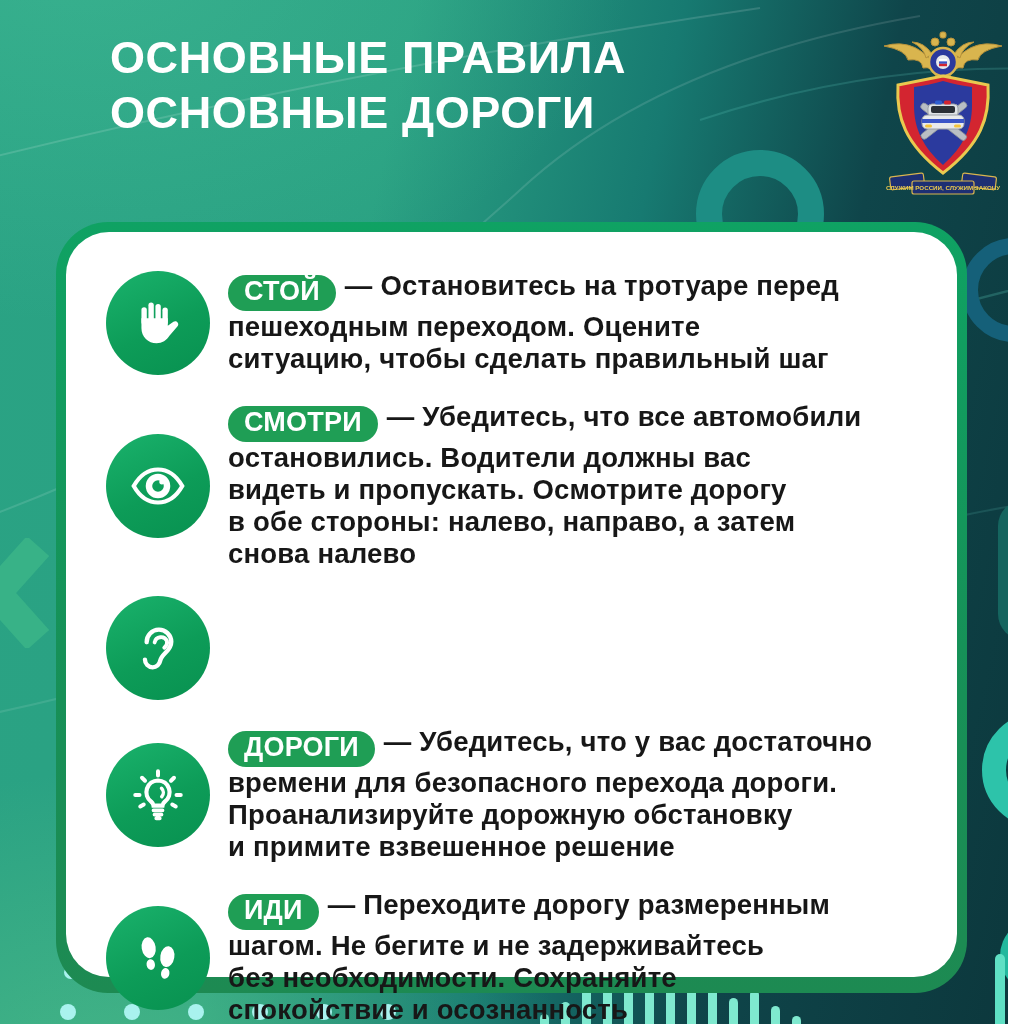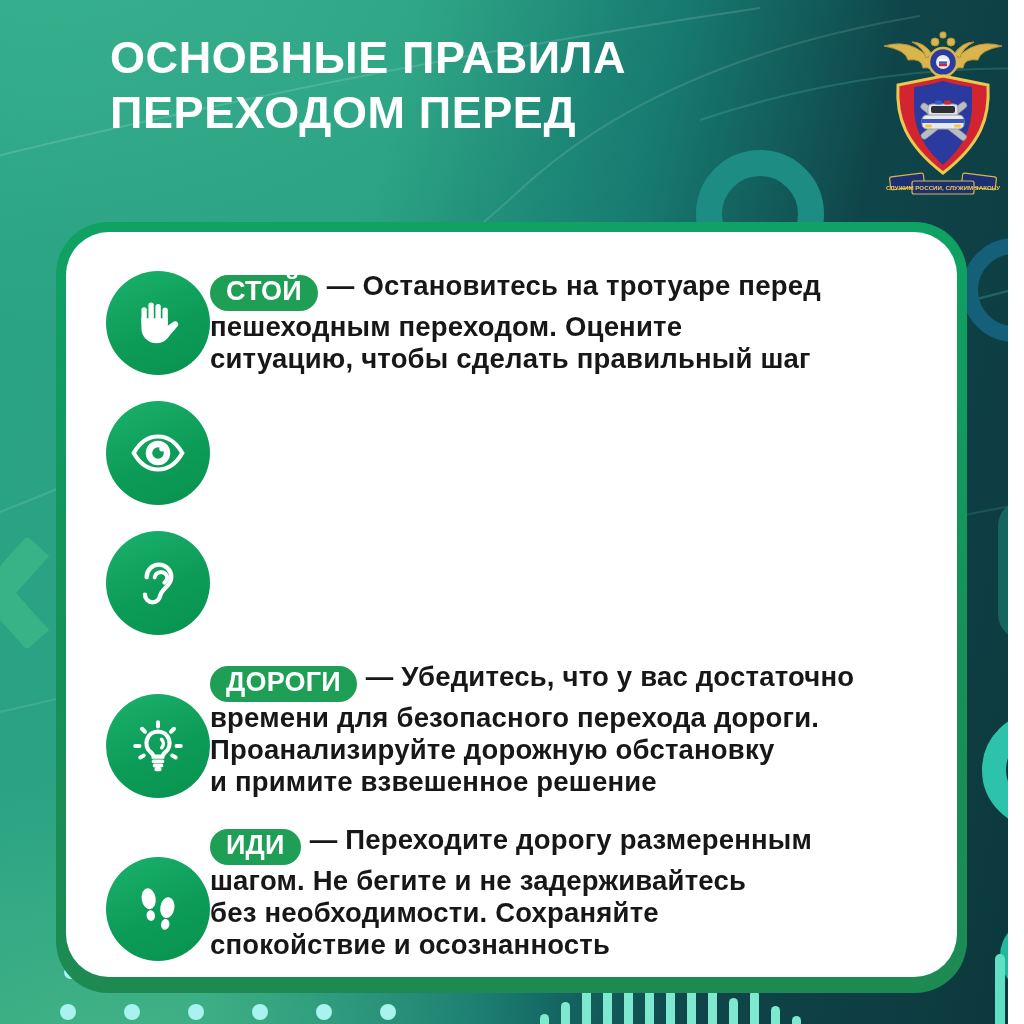--- a/index.html
+++ b/index.html
@@ -40,21 +40,21 @@
   
   .card{
     position:absolute;left:56px;top:222px;width:911px;height:771px;box-sizing:border-box;
     border-radius:52px;padding:10px 10px 16px 10px;
     background:linear-gradient(180deg,#0fa263 0%,#169158 55%,#1d8a52 100%);
   }
   .card-inner{
     width:100%;height:100%;box-sizing:border-box;background:#ffffff;border-radius:43px;
     padding:38px 26px 24px 40px;display:flex;flex-direction:column;gap:26px;
   }
-  .rule{display:flex;align-items:flex-end;}
+  .rule{display:flex;align-items:center;gap:18px;}
   .rule-icon{
     flex:0 0 104px;width:104px;height:104px;border-radius:50%;
     background:linear-gradient(155deg,#1ab26c 0%,#0d9c58 55%,#089150 100%);
     display:flex;align-items:center;justify-content:center;
   }
   .rule-body{
     font-size:27.5px;line-height:32px;font-weight:bold;color:#171717;letter-spacing:.2px;
   }
   .badge{
     display:inline-block;background:#1f9e55;color:#ffffff;border-radius:999px;
@@ -108,21 +108,21 @@
     <div class="bar" style="height:44px"></div>
     <div class="bar" style="height:30px"></div>
     <div class="bar" style="height:38px"></div>
     <div class="bar" style="height:22px"></div>
     <div class="bar" style="height:12px"></div>
   </div>
   <div class="bar-corner"></div>
 
   <div class="title">
     <div>ОСНОВНЫЕ ПРАВИЛА</div>
-    <div>ПЕРЕХОДОМ ПЕРЕД</div>
+    <div>ОСНОВНЫЕ ДОРОГИ</div>
   </div>
 
   <div class="emblem">
     <svg width="142" height="182" viewBox="0 0 142 182">
 
       <g fill="#d9b54e" stroke="#b8923a" stroke-width="1">
         <path d="M67 52 Q46 16 12 26 Q34 30 36 40 Q50 38 51 48 Q60 46 64 56 Z"></path>
         <path d="M75 52 Q96 16 130 26 Q108 30 106 40 Q92 38 91 48 Q82 46 78 56 Z"></path>
         <path d="M60 34 Q52 22 40 22 Q52 28 54 38 Z"></path>
         <path d="M82 34 Q90 22 102 22 Q90 28 88 38 Z"></path>
@@ -188,20 +188,27 @@
       </div>
 
       <div class="rule">
         <div class="rule-icon">
           <svg width="62" height="62" viewBox="0 0 24 24" fill="none" stroke="#ffffff">
             <path d="M2.6 12C5.1 7.6 8.5 5.6 12 5.6s6.9 2 9.4 6.4c-2.5 4.4-5.9 6.4-9.4 6.4s-6.9-2-9.4-6.4Z" stroke-width="1.6"></path>
             <circle cx="12" cy="12" r="3.5" stroke-width="2.5"></circle>
             <circle cx="13.5" cy="10.4" r="1" fill="#ffffff" stroke="none"></circle>
           </svg>
         </div>
+        <div class="rule-body">
+          <span class="badge">СМОТРИ</span><span class="rule-text">— Убедитесь, что все автомобили
+остановились. Водители должны вас
+видеть и пропускать. Осмотрите дорогу
+в обе стороны: налево, направо, а затем
+снова налево</span>
+        </div>
       </div>
 
       <div class="rule">
         <div class="rule-icon">
           <svg width="58" height="58" viewBox="0 0 24 24" fill="none" stroke="#ffffff" stroke-linecap="round">
             <path d="M7.3 9.6a5.1 5.1 0 0 1 10.2-.2c0 2.2-1.2 3.4-2.4 4.6-1 1-1.9 1.9-2.2 3.3-.3 1.5-1.5 2.7-3.1 2.7a3.2 3.2 0 0 1-3.2-3.2" stroke-width="1.8"></path>
             <path d="M10.6 9.7a2.7 2.7 0 0 1 5.1-.6c.3 1.1-.2 2-1.1 2.8" stroke-width="1.6"></path>
           </svg>
         </div>
       </div>

